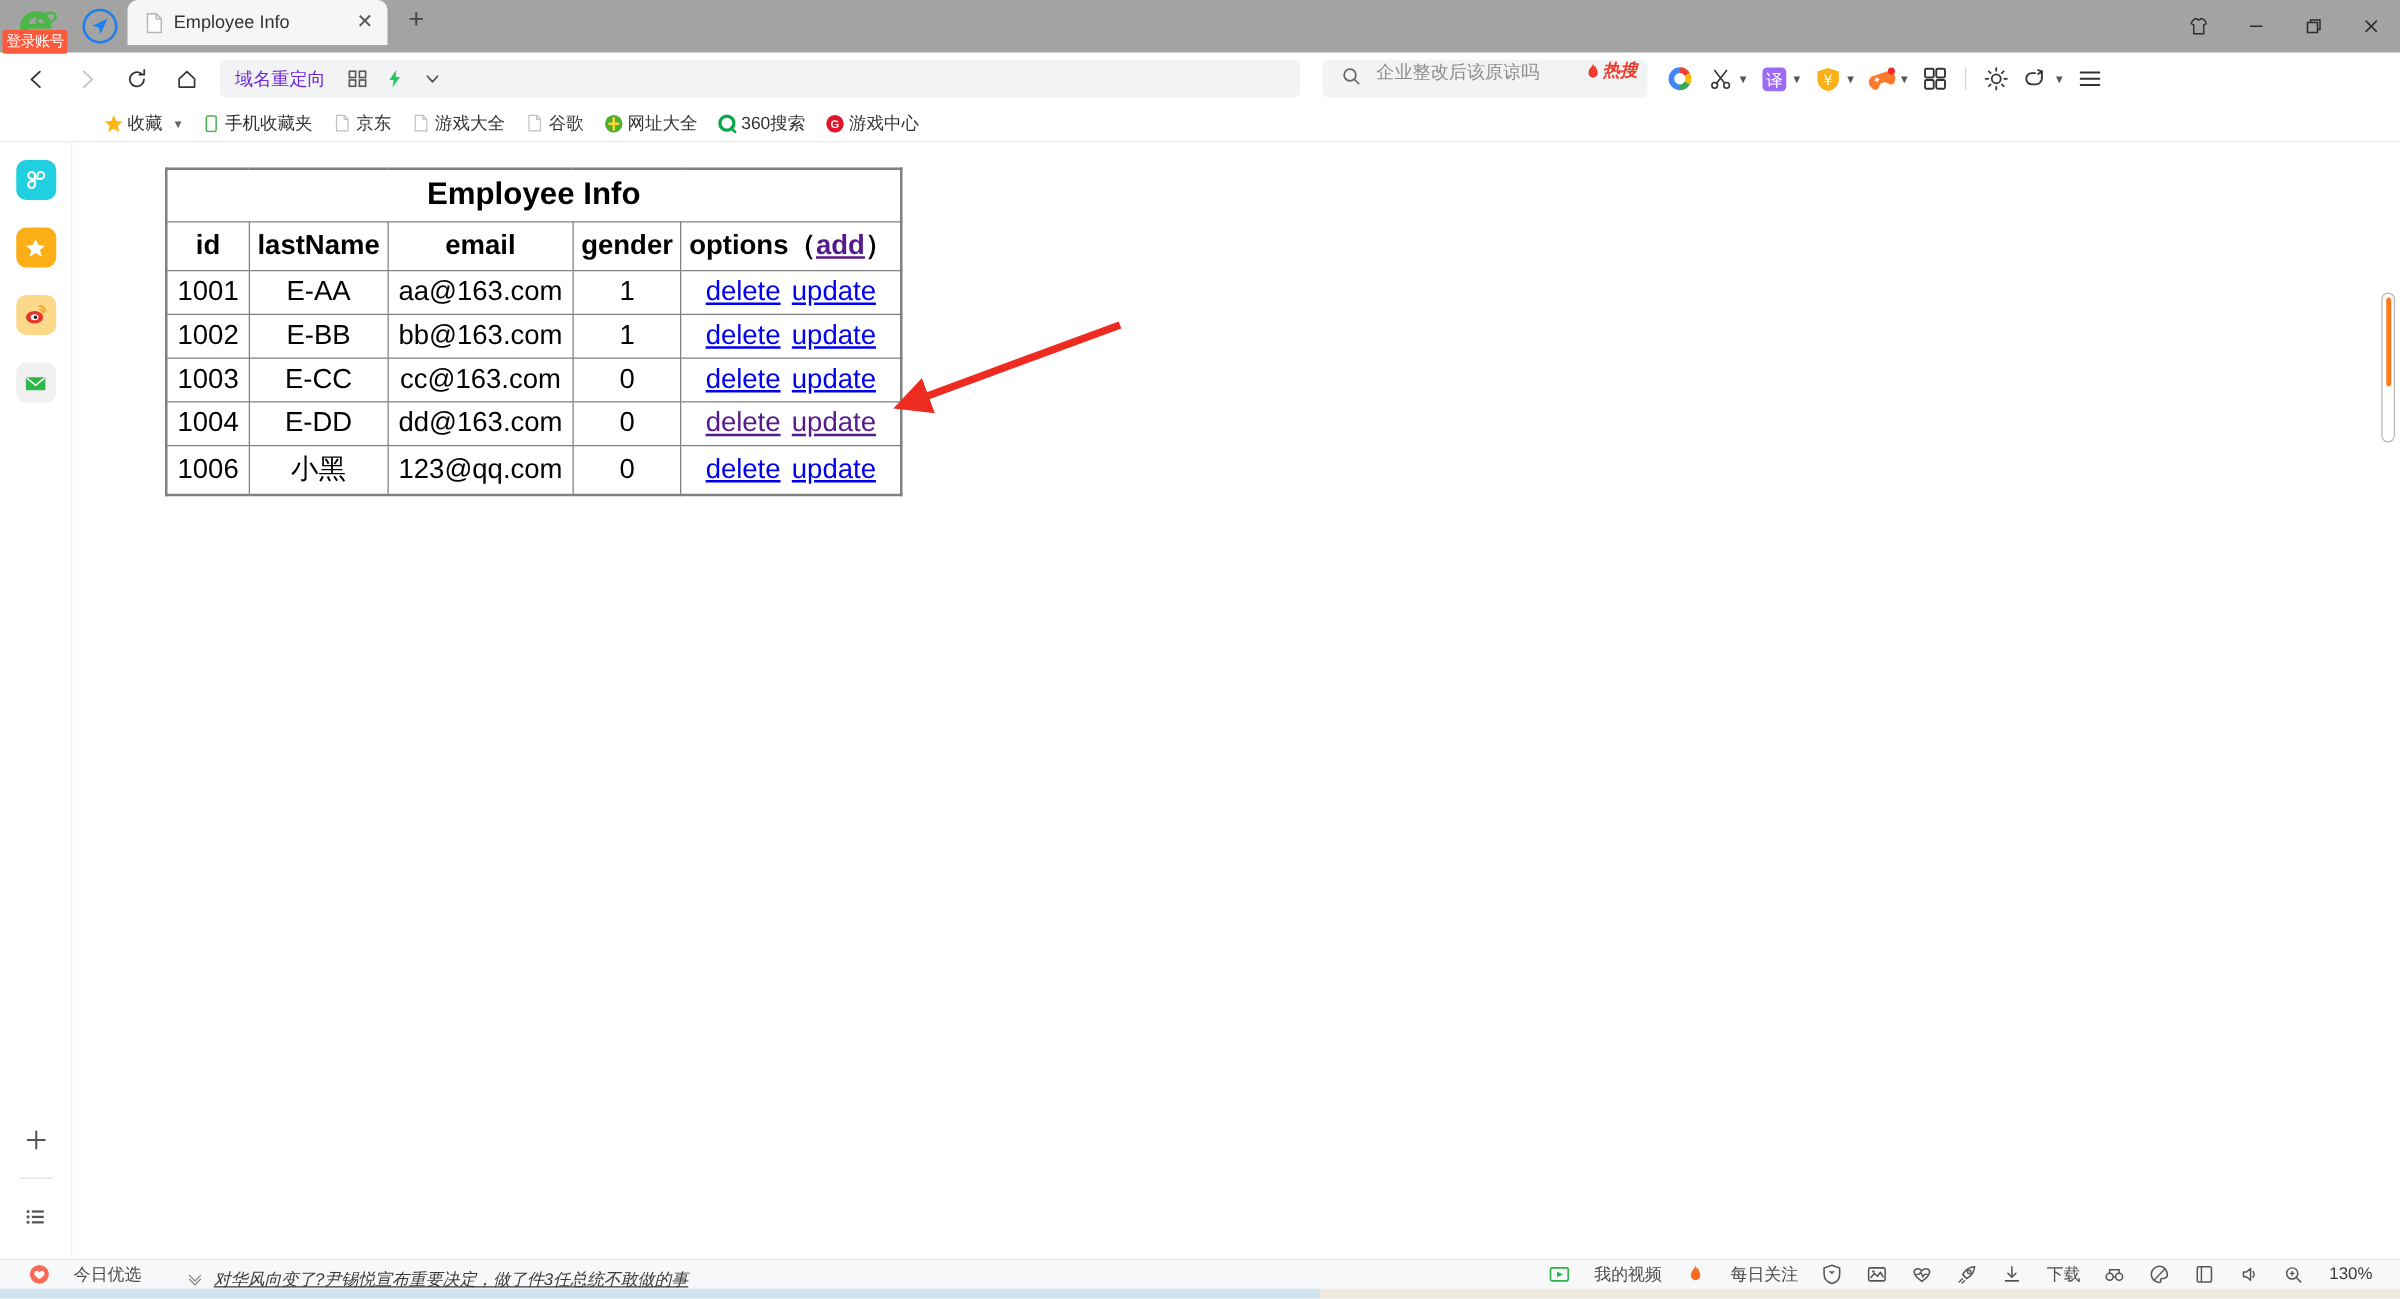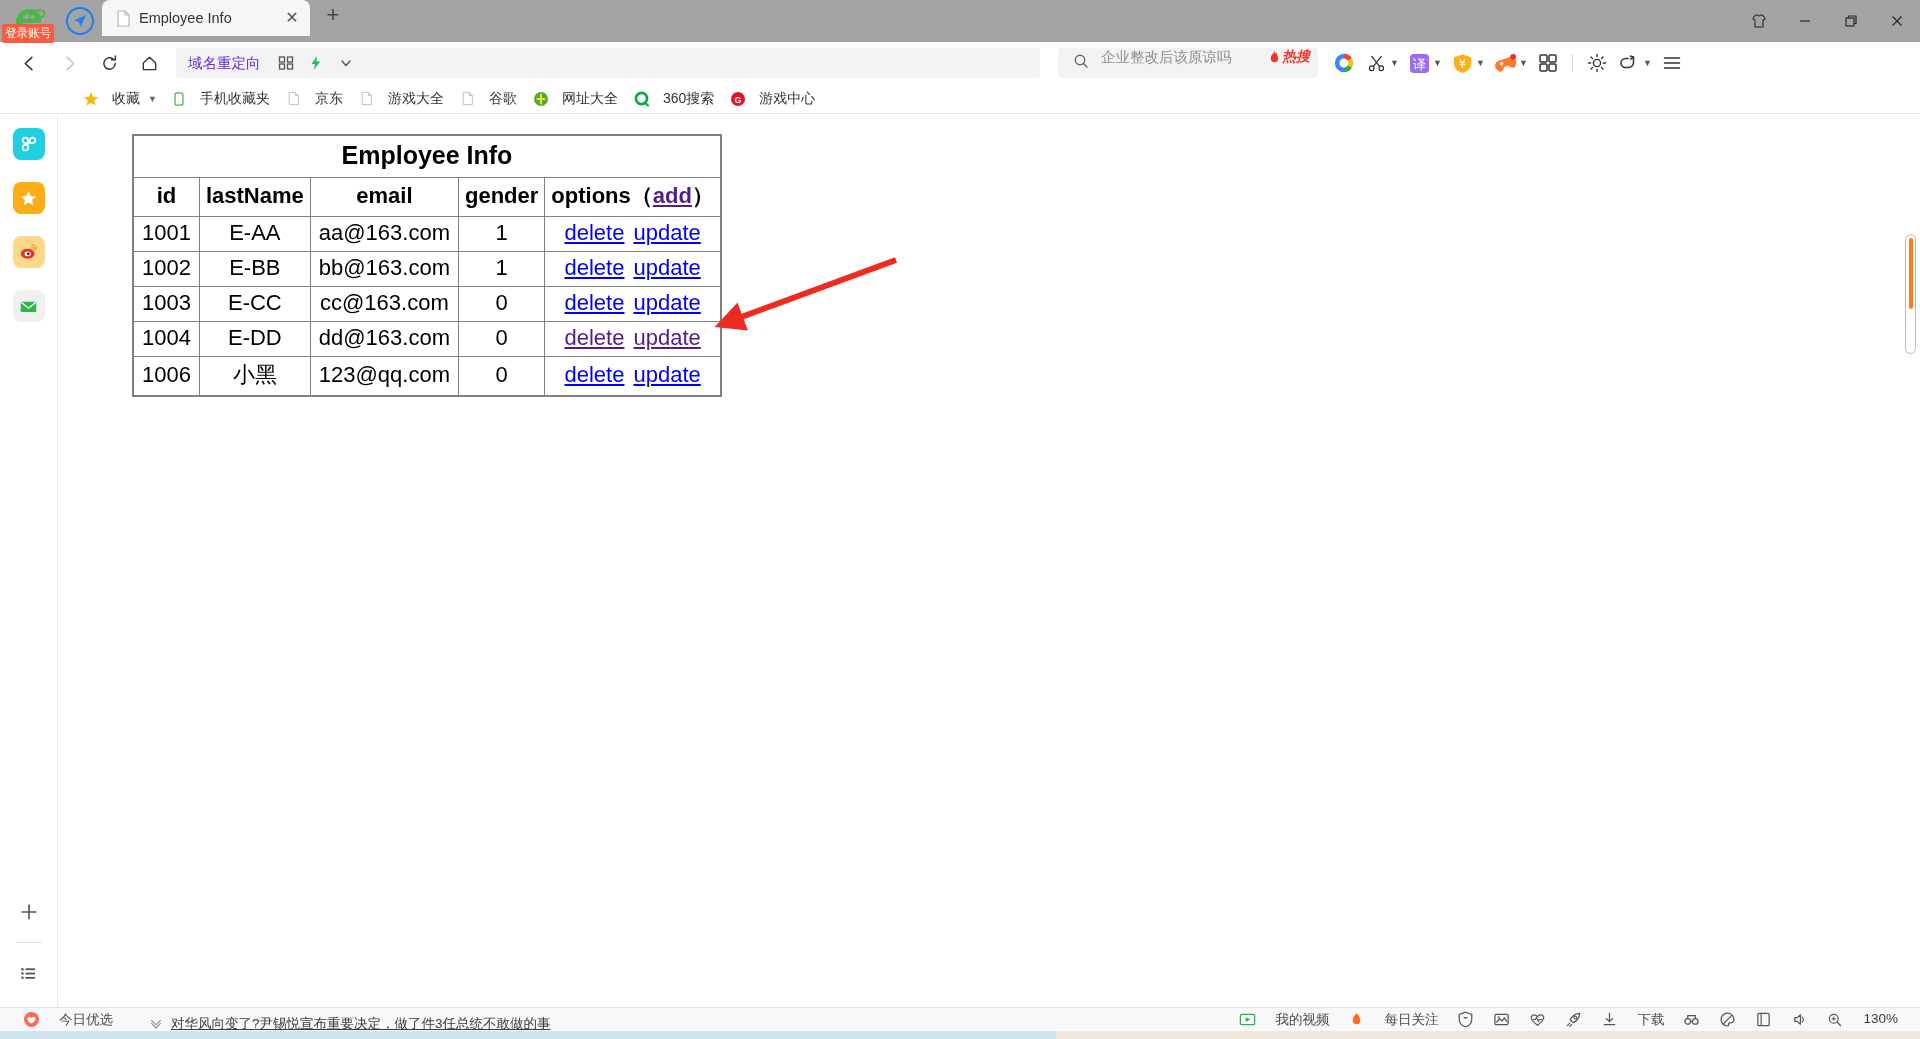--- a/index.html
+++ b/index.html
@@ -94,21 +94,21 @@
   .tb-ext { display:flex; align-items:center; height: 34px; padding: 0 3px; }
   .tb-ext .ico { width: 26px; height:26px; display:flex; align-items:center; justify-content:center; }
   .caret { width: 11px; color:#555; font-size: 9px; display:flex; align-items:center; justify-content:center; }
   .tb-sep { width:1px; height:18px; background:#d8d8d8; margin: 0 8px; }
 
   
   .bookmarks {
     height: 30px; background:#fff; display:flex; align-items:center;
     padding-left: 75px; gap: 0px; flex: 0 0 30px; border-bottom: 1px solid #e6e6e6;
   }
-  .bm { display:flex; align-items:center; gap:13px; padding: 0 8px; height: 26px; font-size: 14px; color:#333; white-space:nowrap; border-radius:3px; }
+  .bm { display:flex; align-items:center; gap:3px; padding: 0 8px; height: 26px; font-size: 14px; color:#333; white-space:nowrap; border-radius:3px; }
   .bm .bico { width:16px; height:16px; display:flex; align-items:center; justify-content:center; }
   .bm-caret { color:#666; font-size:9px; padding: 0 6px 0 0; }
 
   
   .content-wrap { flex: 1; display:flex; position: relative; background:#fff; overflow:hidden; }
   .sidebar {
     width: 58px; background: #fff; border-right: 1px solid #ececec;
     display:flex; flex-direction:column; align-items:center; padding-top: 14px; gap: 22px;
     flex: 0 0 58px;
   }
@@ -147,21 +147,21 @@
 
   
   .statusbar {
     height: 32px; background:#f7f8fa; border-top:1px solid #e3e3e3;
     display:flex; align-items:center; padding: 0 14px; gap: 0; flex: 0 0 32px;
     font-size: 13.5px; color:#4a4a4a;
   }
   .sb-item { display:flex; align-items:flex-start; gap:19px; padding: 0 8px; height: 26px; white-space:nowrap; }
   .sb-ico { width:18px; height:18px; display:flex; align-items:center; justify-content:center; }
   .sb-news { display:flex; align-items:center; gap:6px; margin-left: 26px; color:#3a3a3a; }
-  .sb-news .headline { text-decoration: underline; }
+  .sb-news .headline { text-decoration: underline; font-style: italic; }
   .sb-spacer { flex:1; }
   .sb-right { display:flex; align-items:center; gap:2px; }
   .zoom-val { font-size: 13.5px; color:#3a3a3a; }
 
   
   .taskbar-peek { position:absolute; left:0; bottom:0; width:100%; height: 8px; background: linear-gradient(90deg,#cfe4ef 0%, #cfe4ef 55%, #efe8dc 55%, #efe8dc 100%); }
 </style>
 </head>
 <body>
 

